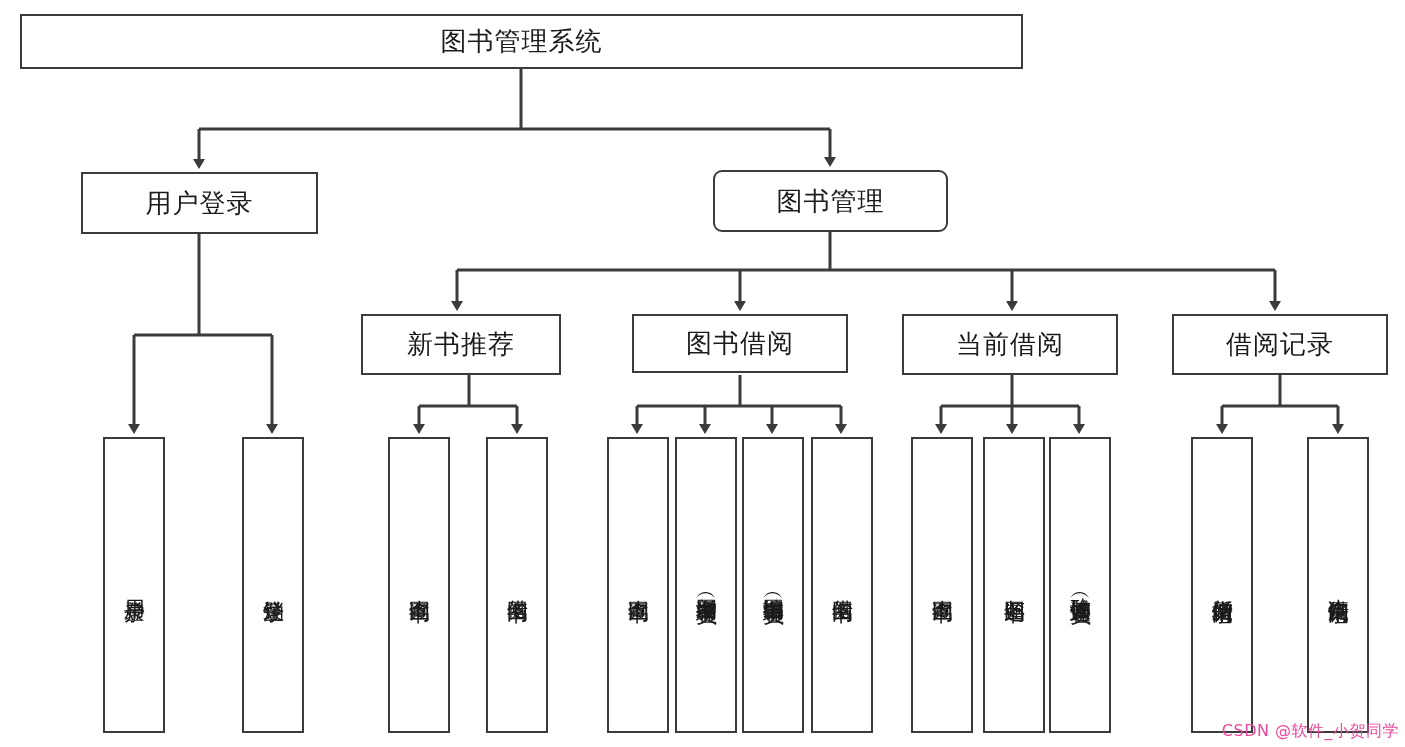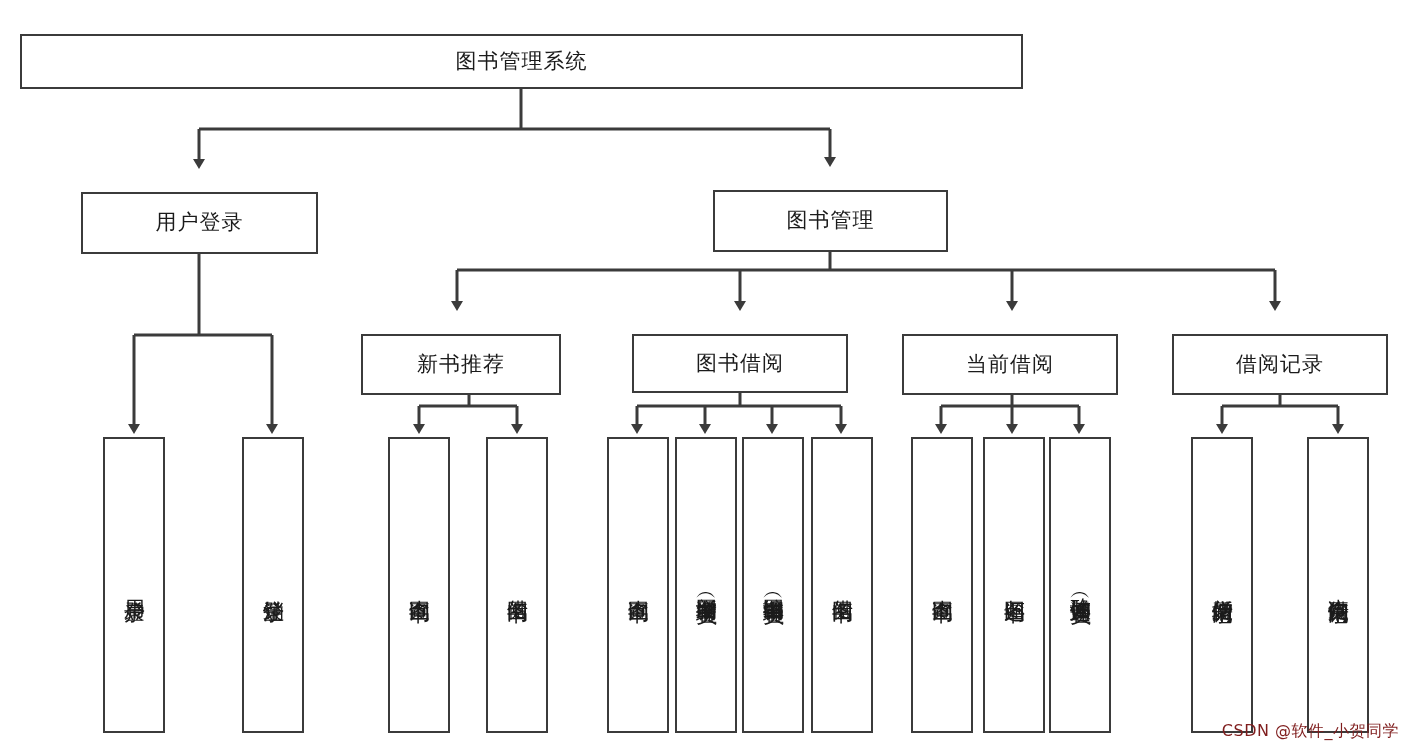--- a/index.html
+++ b/index.html
@@ -26,44 +26,43 @@
     position: absolute;
     box-sizing: border-box;
     background: #ffffff;
     border: 2px solid #3b3b3b;
     display: flex;
     align-items: center;
     justify-content: center;
     color: #1b1b1b;
   }
   .node.h {
-    font-size: 21px;
+    font-size: 26px;
     letter-spacing: 1px;
     line-height: 1.1;
-    margin-top: 20px;
   }
   .node.v {
     font-size: 21px;
     line-height: 1.18;
     letter-spacing: 1px;
     writing-mode: vertical-rl;
     text-orientation: upright;
     padding: 4px 0;
   }
   .node.v .vtext {
     writing-mode: vertical-rl;
     text-orientation: upright;
     white-space: nowrap;
   }
   .watermark {
     position: absolute;
     right: 6px;
     bottom: 5px;
     font-size: 16px;
-    color: #7f1d1d;
+    color: #ec4899;
     letter-spacing: 0.5px;
     white-space: nowrap;
     pointer-events: none;
     font-family: "DejaVu Sans", "Liberation Sans", sans-serif;
   }
 </style>
 </head>
 <body>
 
 <div id="canvas">
@@ -118,21 +117,21 @@
     </g>
   </svg>
 
   <div class="node h" id="node-root" style="left: 20px; top: 14px; width: 1003px; height: 55px;">
     <span>图书管理系统</span>
   </div>
 
   <div class="node h" id="node-l2-0" style="left: 81px; top: 172px; width: 237px; height: 62px;">
     <span>用户登录</span>
   </div>
-  <div class="node h" id="node-l2-1" style="left: 713px; top: 170px; width: 235px; height: 62px;">
+  <div class="node h" id="node-l2-1" style="left: 713px; top: 170px; width: 235px; height: 62px; border-radius: 9px;">
     <span>图书管理</span>
   </div>
 
   <div class="node h" id="node-l3-0" style="left: 361px; top: 314px; width: 200px; height: 61px;">
     <span>新书推荐</span>
   </div>
   <div class="node h" id="node-l3-1" style="left: 632px; top: 314px; width: 216px; height: 59px;">
     <span>图书借阅</span>
   </div>
   <div class="node h" id="node-l3-3" style="left: 1172px; top: 314px; width: 216px; height: 61px;">

